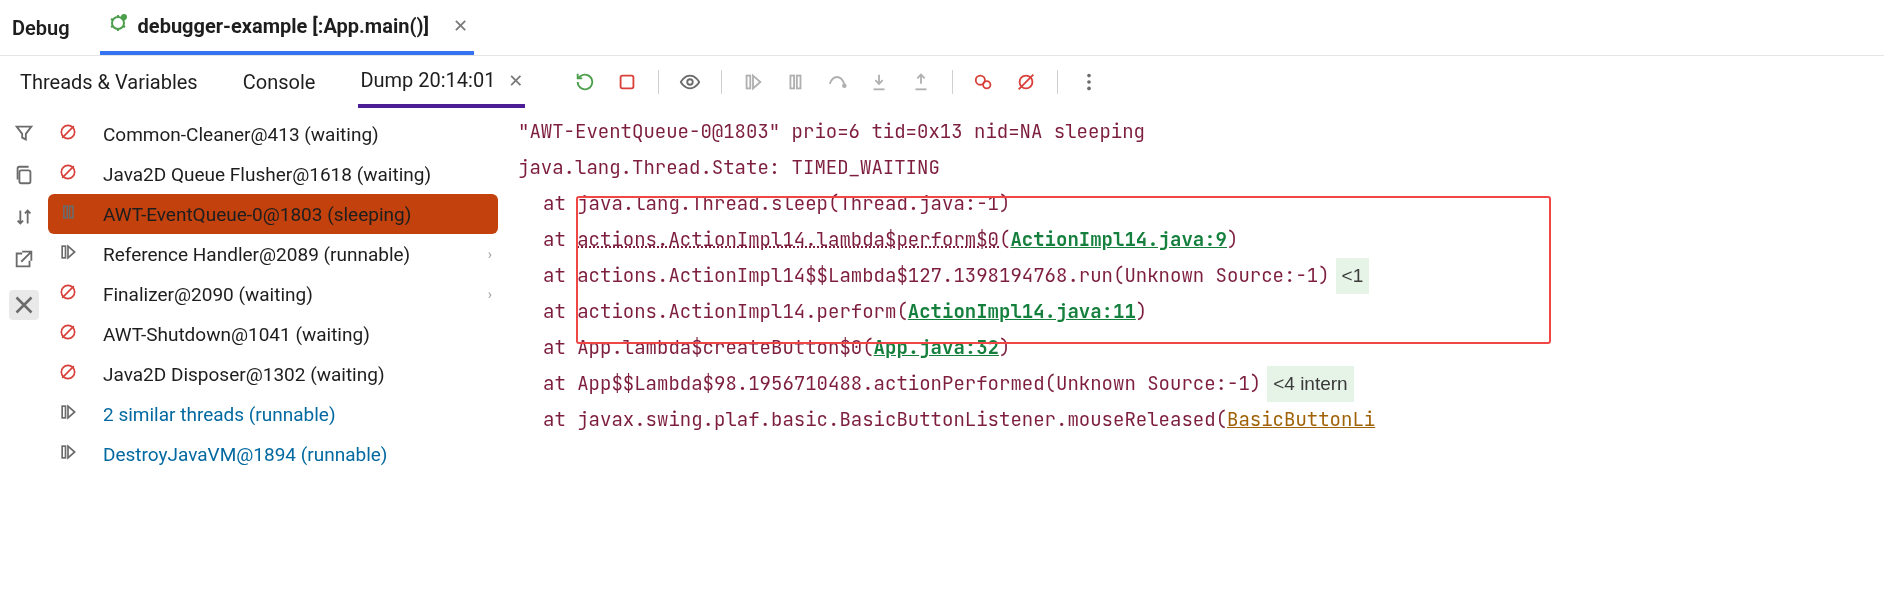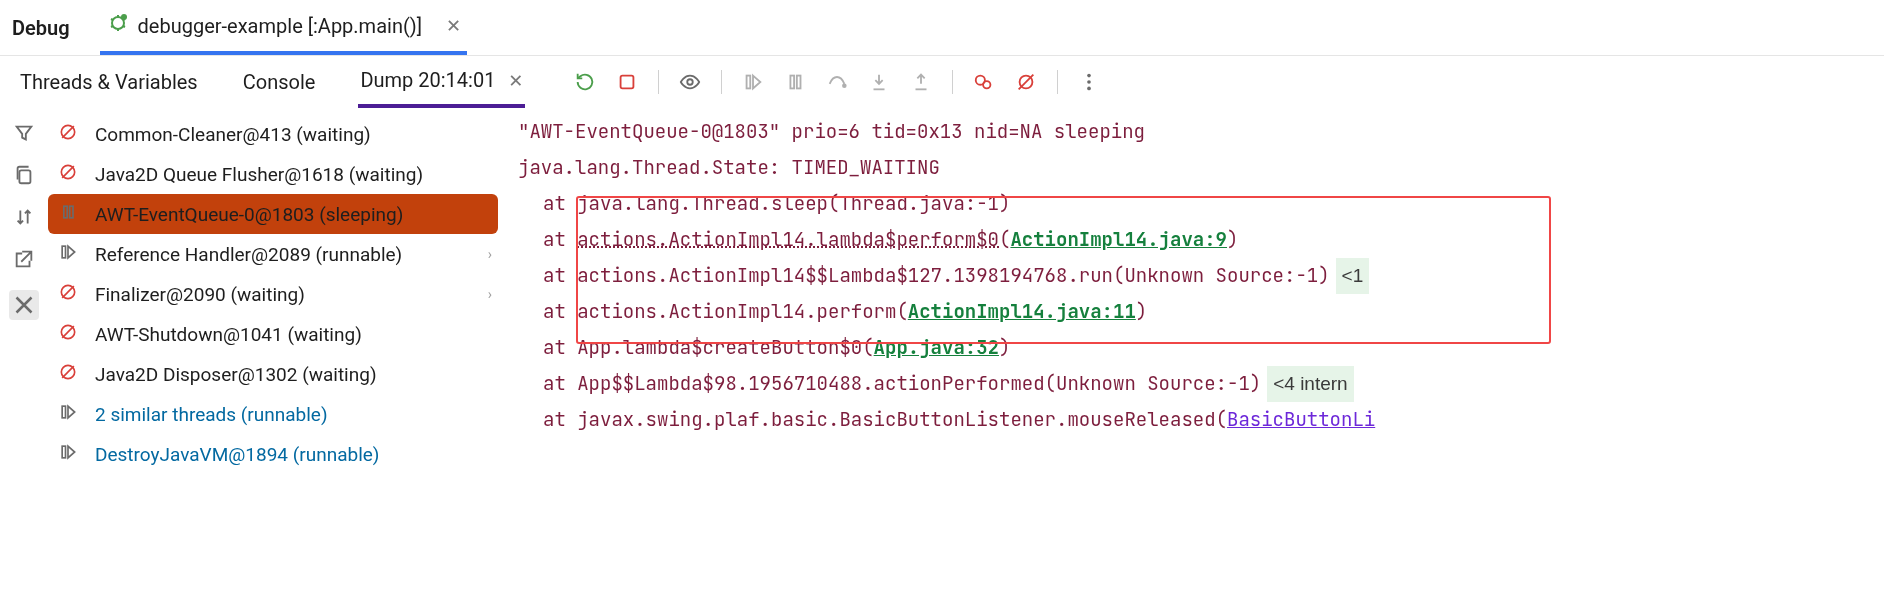--- a/index.html
+++ b/index.html
@@ -27,21 +27,21 @@
 .run-tab {
   display: flex;
   align-items: center;
   gap: 8px;
   height: 100%;
   border-bottom: 4px solid #3574f0;
   padding: 0 6px;
   position: relative;
 }
 .bug-icon svg { width: 24px; height: 24px; }
-.run-tab-name { font-size: 20px; }
+.run-tab-name { font-size: 20px; font-weight: bold; }
 .run-tab-close { color: #7a7a7a; font-size: 18px; padding-left: 16px; cursor: pointer; }
 
 .sub-bar {
   display: flex;
   align-items: center;
   height: 52px;
   padding-left: 18px;
   gap: 41px;
   position: relative;
 }
@@ -74,21 +74,21 @@
 .rail-icon.boxed { background: #e9e9e9; border-radius: 4px; width: 30px; height: 30px; }
 .rail-icon svg { stroke: #6b6b6b; }
 
 .thread-list {
   width: 450px;
   padding-top: 6px;
 }
 .thread-item {
   display: flex;
   align-items: center;
-  gap: 17px;
+  gap: 25px;
   height: 40px;
   padding-left: 10px;
   padding-right: 6px;
   border-radius: 6px;
   cursor: pointer;
 }
 .thread-item.selected { background: #c2410c; }
 .thread-item.dim { color: #0369a1; }
 .thread-text { font-size: 19px; white-space: nowrap; }
 .thread-chevron { margin-left: auto; color: #a0a0a0; font-size: 14px; }
@@ -99,21 +99,21 @@
   font-family: "JetBrains Mono", Menlo, Consolas, monospace;
   font-size: 19px;
   line-height: 36px;
   color: #7d1e3d;
   position: relative;
   white-space: nowrap;
 }
 .stack-line { padding-left: 20px; }
 .stack-at { padding-left: 45px; }
 .stack-link { color: #15803d; text-decoration: underline; cursor: pointer; font-weight: bold; }
-.stack-grey-link { color: #6d28d9; text-decoration: underline; cursor: pointer; }
+.stack-grey-link { color: #a16207; text-decoration: underline; cursor: pointer; }
 .dotted-ul { text-decoration: underline dotted; }
 
 .red-box {
   position: absolute;
   border: 2px solid #f04646;
   border-radius: 3px;
   left: 576px;
   top: 196px;
   width: 975px;
   height: 148px;

